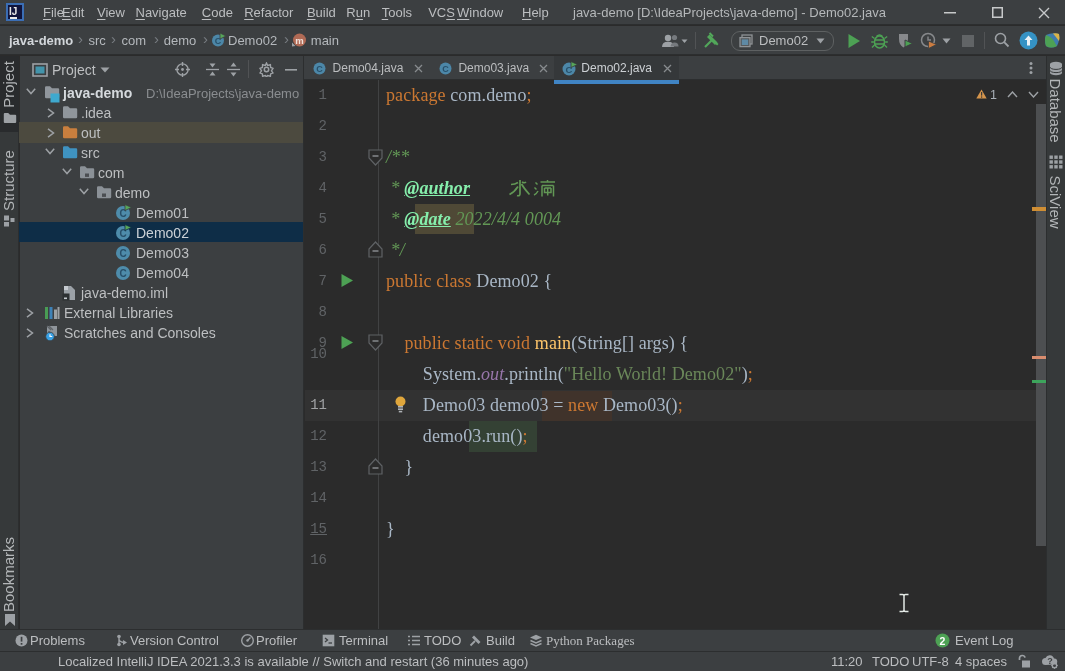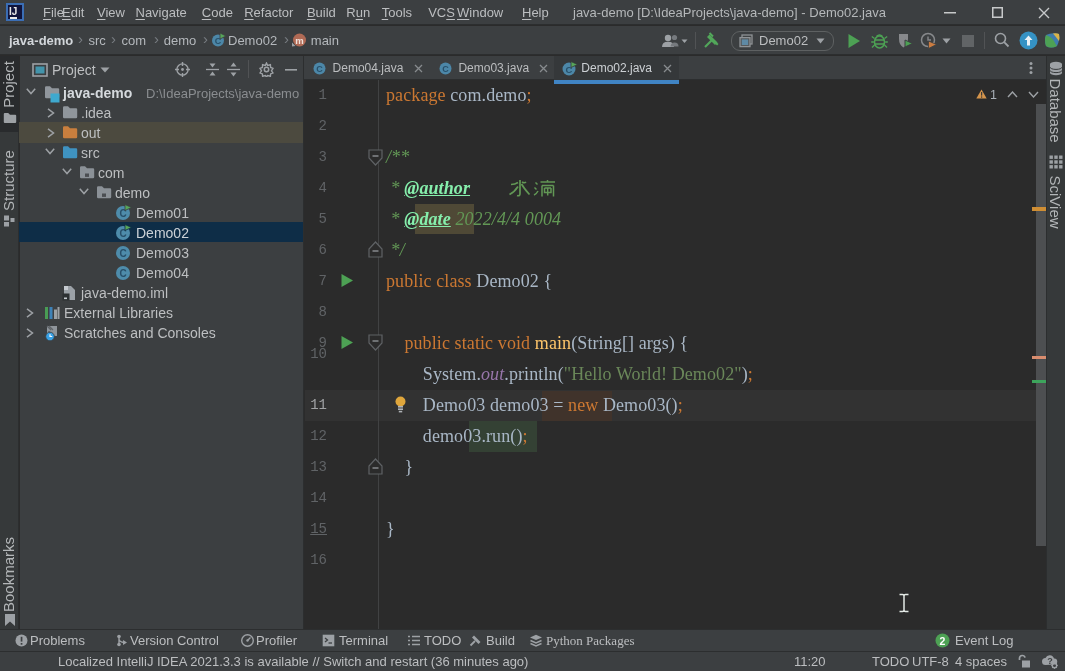--- a/index.html
+++ b/index.html
@@ -521,21 +521,21 @@
   </svg>
 <div class="abs bitem" style="left:546px;font-family:Liberation Serif, serif;">Python Packages</div>
 <svg class="abs" style="left:935px;top:633px;" width="15" height="15">
     <circle cx="7.5" cy="7.5" r="7" fill="#4da154"></circle>
     <text x="7.5" y="11.5" font-size="10.5" font-weight="bold" fill="#ffffff" text-anchor="middle" font-family="Liberation Sans">2</text>
   </svg>
 <div class="abs bitem" style="left:955px;">Event Log</div>
 
 <div class="abs" id="statusbar"></div>
 <div class="abs sitem" style="left:27px;margin-left:31px;">Localized IntelliJ IDEA 2021.3.3 is available // Switch and restart (36 minutes ago)</div>
-<div class="abs sitem" style="left:794px;text-align:center;">11:20</div>
+<div class="abs sitem" style="left:831px;text-align:center;">11:20</div>
 <div class="abs sitem" style="left:872px;">TODO</div>
 <div class="abs sitem" style="left:912px;">UTF-8</div>
 <div class="abs sitem" style="left:955px;">4 spaces</div>
 <svg class="abs" style="left:1017px;top:654px;" width="15" height="14">
     <rect x="5" y="6.5" width="8" height="7" fill="#9da1a5"></rect>
     <path d="M2.5 6 V4 A2.8 2.8 0 0 1 8 3.6" fill="none" stroke="#9da1a5" stroke-width="1.7"></path>
   </svg>
 <svg class="abs" style="left:1041px;top:654px;" width="18" height="15">
     <path d="M4.5 11 A3.5 3.5 0 0 1 4.5 4 A4.5 4.5 0 0 1 13 4.5 A3 3 0 0 1 13.5 10.5 Z" fill="#9da1a5"></path>
     <text x="9" y="9.5" font-size="9" font-weight="bold" fill="#3c3f41" text-anchor="middle" font-family="Liberation Sans">?</text>

